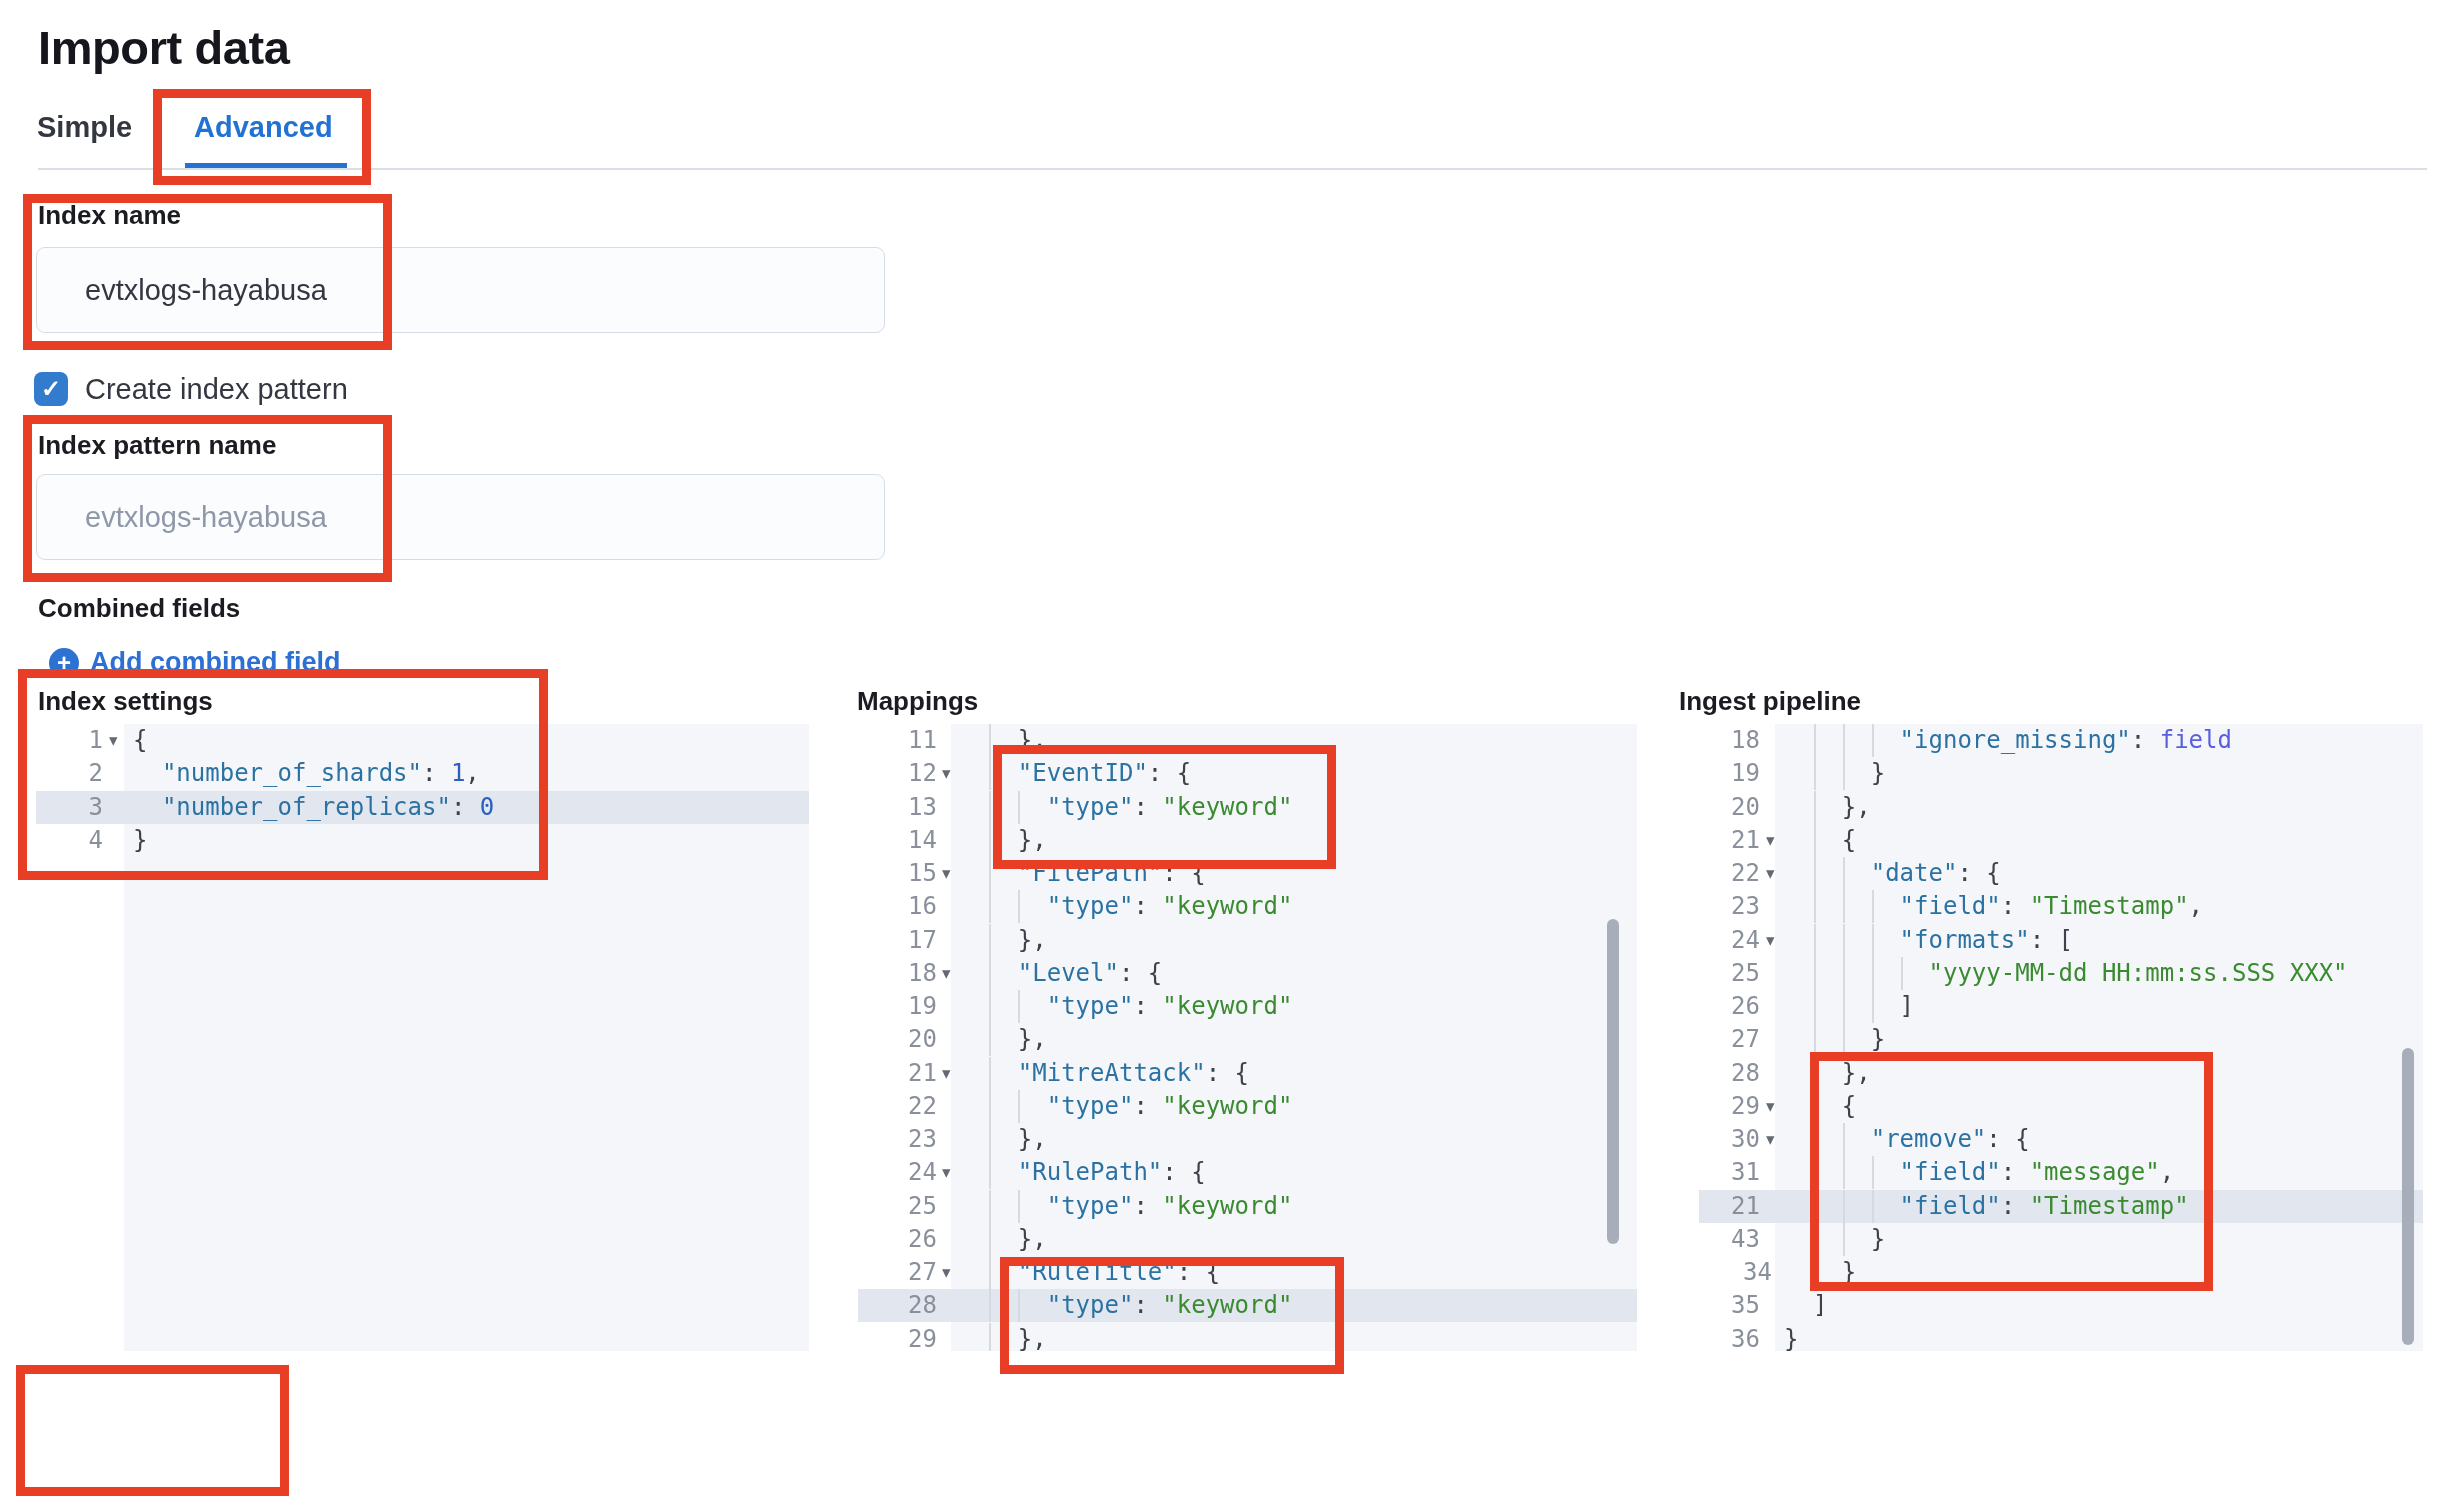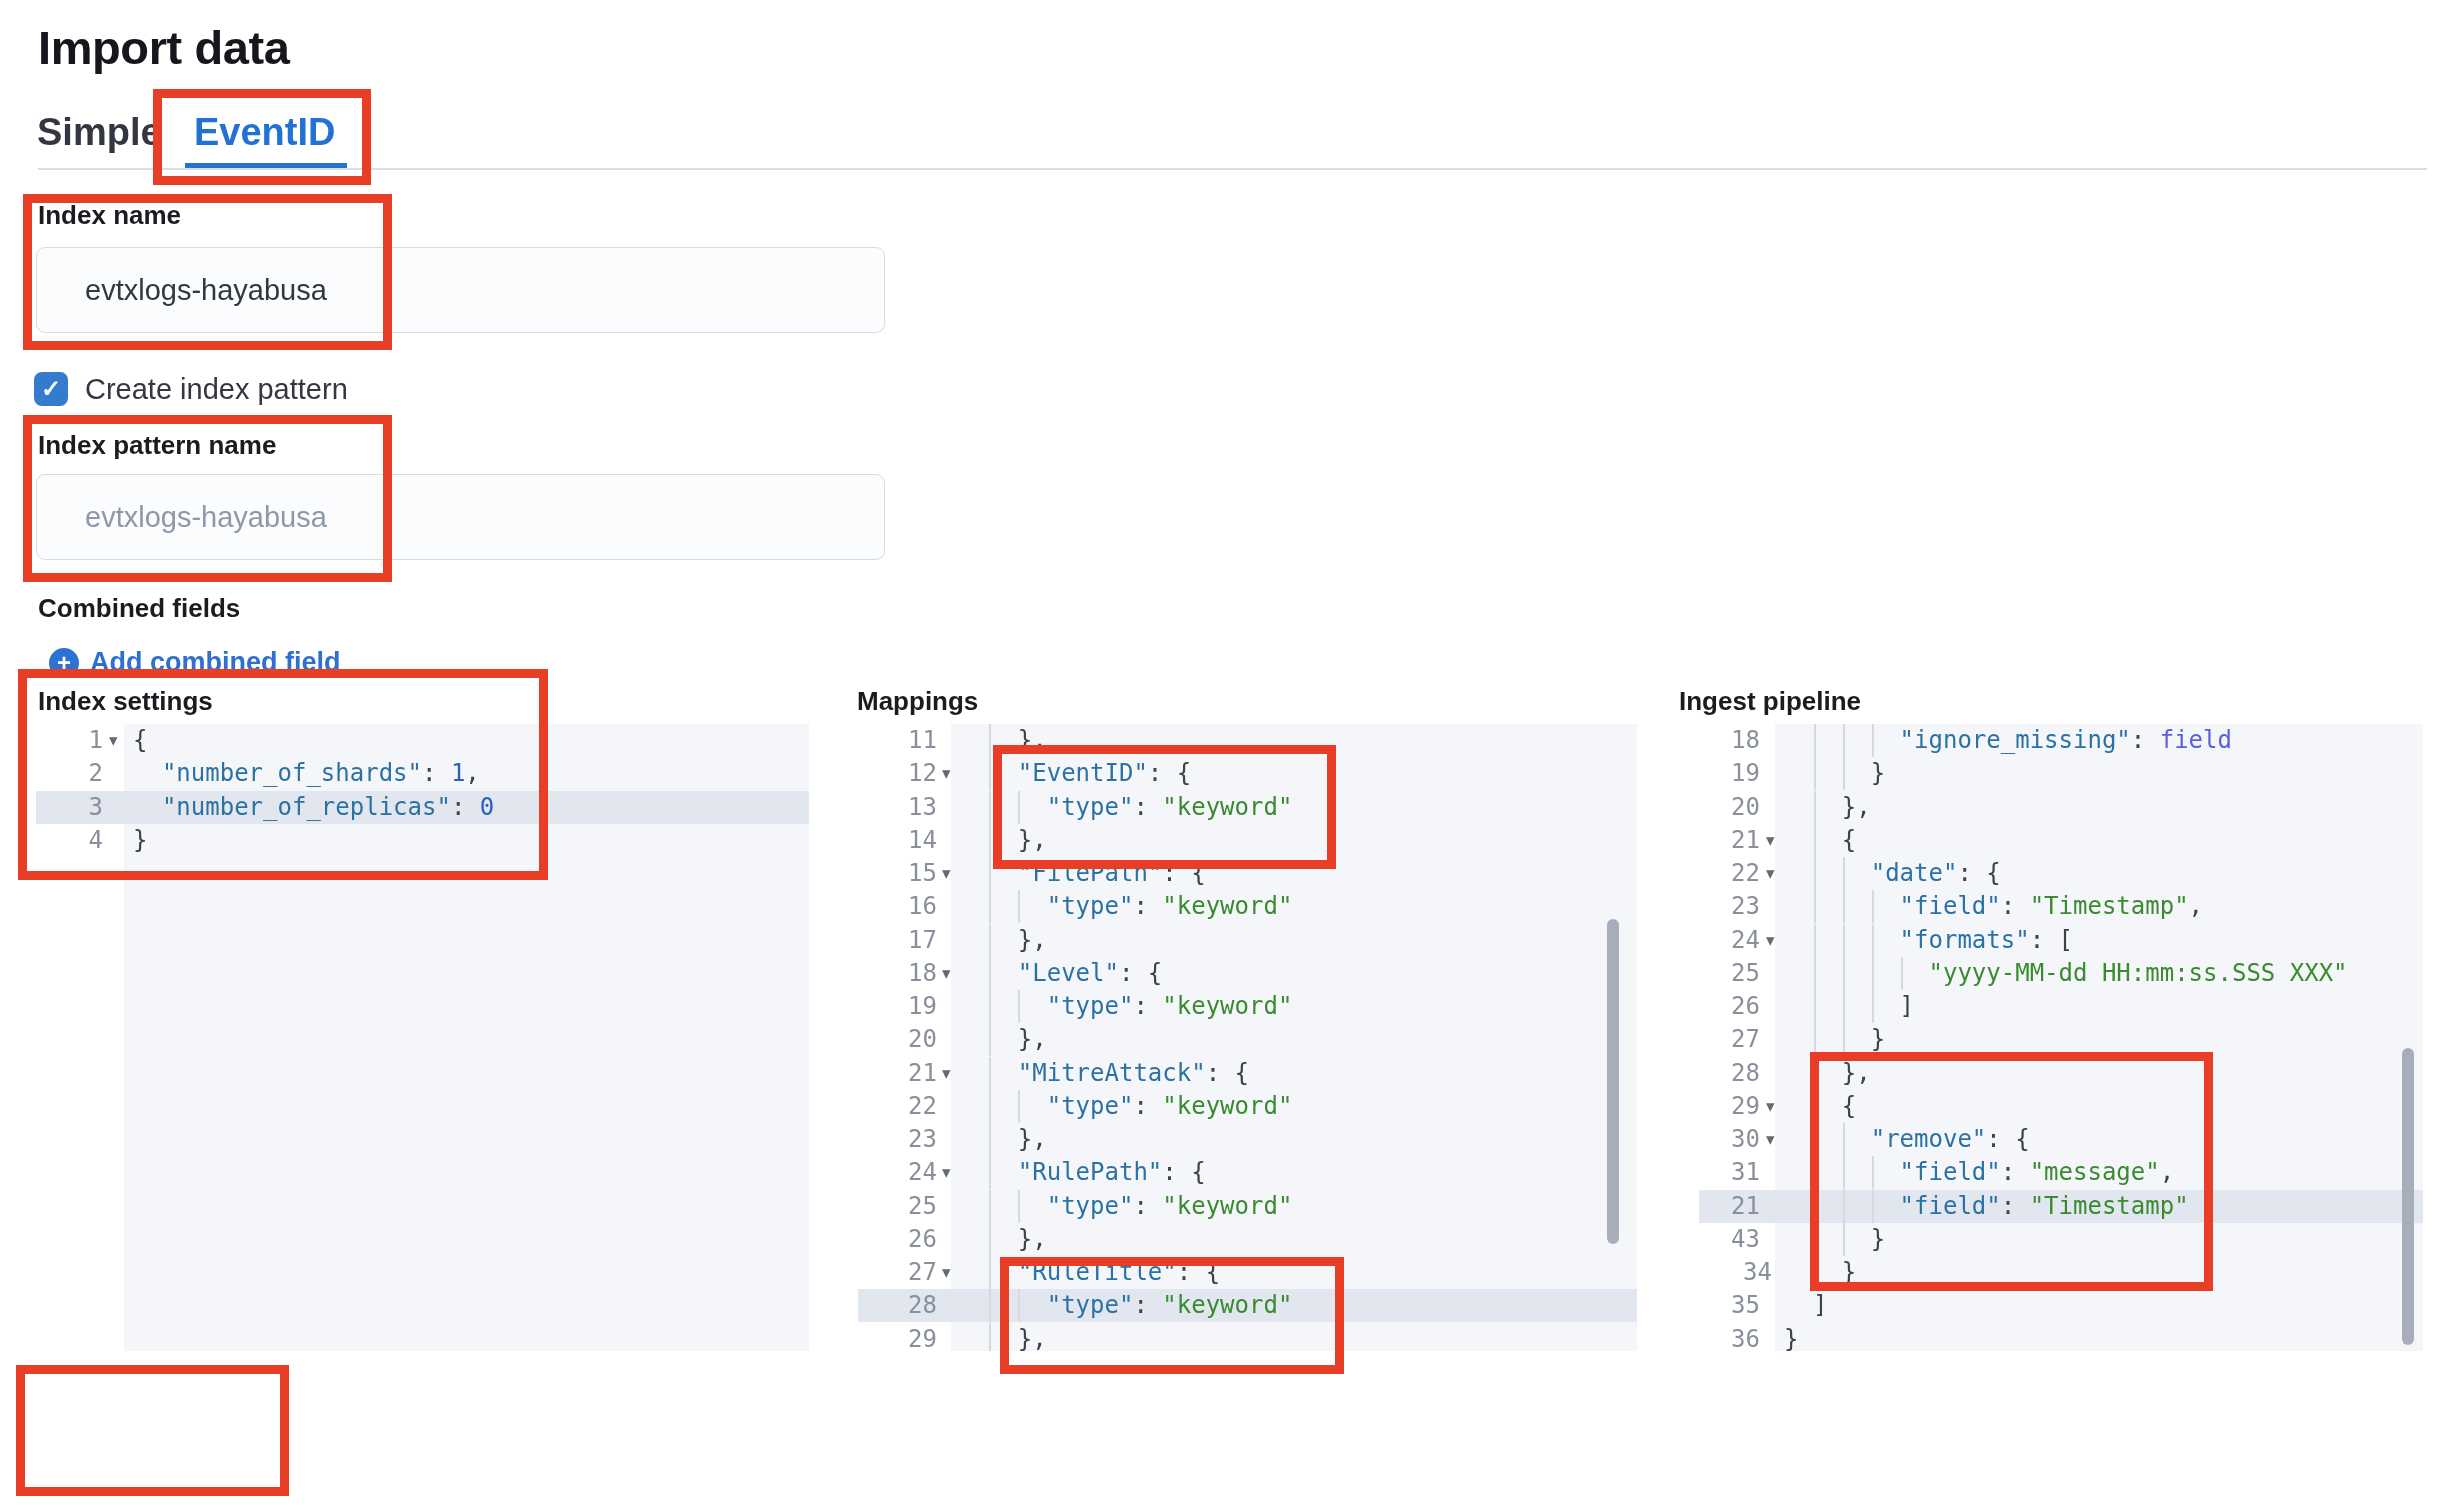--- a/index.html
+++ b/index.html
@@ -1,21 +1,21 @@
 <!DOCTYPE html>
 <html style="font-size:14.4px"><head>
 <meta charset="utf-8">
 <style>
   html,body{margin:0;padding:0;background:#ffffff;}
   #stage{position:relative;width:2438px;height:1508px;background:#ffffff;overflow:hidden;
          font-family:"Liberation Sans",sans-serif;color:#1a1c21;}
   .abs{position:absolute;}
   
   #page-title{left:38px;top:20px;font-size:47px;font-weight:700;letter-spacing:-0.4px;color:#16171c;}
-  .tab{top:111px;font-size:38px;font-weight:700;cursor:pointer;}
+  .tab{top:111px;font-size:29px;font-weight:700;cursor:pointer;}
   #tab-simple{left:37px;color:#343741;}
   #tab-advanced{left:194px;color:#2272d3;}
   #tab-underline{left:185px;top:163px;width:162px;height:7.2px;background:#2473d0;}
   #tab-divider{left:38px;top:168px;width:2389px;height:1.8px;background:#d9dee7;}
   
   .field-label{font-size:26px;font-weight:700;color:#1a1c21;}
   .text-input{position:absolute;left:36px;width:849px;height:86px;box-sizing:border-box;
       border:1.8px solid #d6dce6;border-radius:9px;background:#fbfcfe;font-family:"Liberation Sans",sans-serif;
       font-size:29px;color:#343741;padding:0 0 0 48px;outline:none;}
   .text-input::placeholder{color:#8e98a8;}
@@ -46,21 +46,21 @@
   .annot{position:absolute;border:9px solid #e83e26;box-sizing:border-box;pointer-events:none;z-index:50;}
 </style>
 </head>
 <body>
 
 <div id="stage">
 
   <div class="abs" id="page-title">Import data</div>
 
   <div class="abs tab" id="tab-simple">Simple</div>
-  <div class="abs tab" id="tab-advanced">EventID</div>
+  <div class="abs tab" id="tab-advanced">Advanced</div>
   <div class="abs" id="tab-underline"></div>
   <div class="abs" id="tab-divider"></div>
 
   <div class="abs field-label" style="left:38px;top:200px;">Index name</div>
   <input class="text-input" style="top: 247px;" value="evtxlogs-hayabusa">
 
   <div class="abs" id="checkbox">
     <span>✓</span>
   </div>
   <div class="abs" id="checkbox-label">Create index pattern</div>

